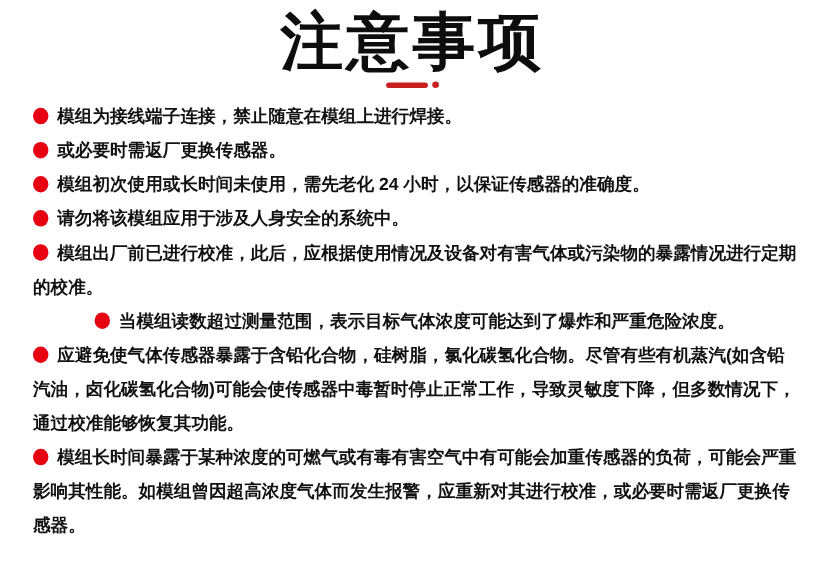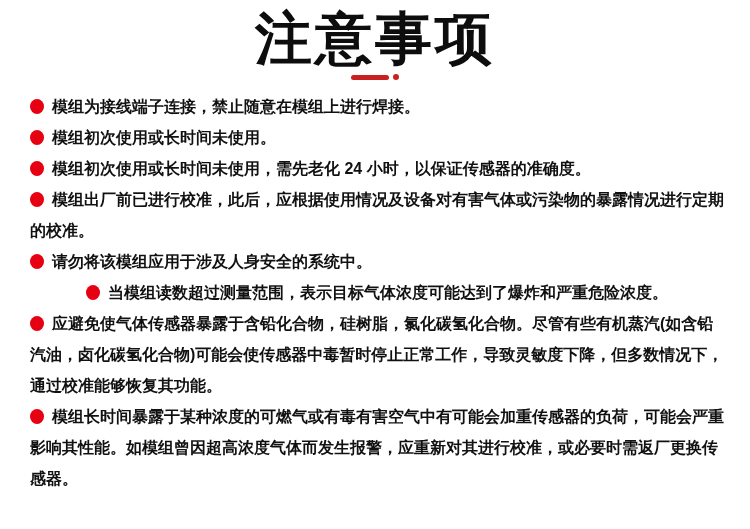--- a/index.html
+++ b/index.html
@@ -84,33 +84,33 @@
     <span class="divider-dot" style="background: rgb(201, 32, 32);"></span>
   </div>
 
   <div class="list">
 
     <p class="item" style="color: rgb(17, 17, 17);">
       <span class="bullet" style="background: rgb(230, 0, 18);"></span><span class="item-text">模组为接线端子连接，禁止随意在模组上进行焊接。</span>
     </p>
 
     <p class="item" style="color: rgb(17, 17, 17);">
-      <span class="bullet" style="background: rgb(230, 0, 18);"></span><span class="item-text">模组初次使用或长时间未使用。</span>
+      <span class="bullet" style="background: rgb(230, 0, 18);"></span><span class="item-text">或必要时需返厂更换传感器。</span>
     </p>
 
     <p class="item" style="color: rgb(17, 17, 17);">
       <span class="bullet" style="background: rgb(230, 0, 18);"></span><span class="item-text">模组初次使用或长时间未使用，需先老化 24 小时，以保证传感器的准确度。</span>
     </p>
 
     <p class="item" style="color: rgb(17, 17, 17);">
-      <span class="bullet" style="background: rgb(230, 0, 18);"></span><span class="item-text">模组出厂前已进行校准，此后，应根据使用情况及设备对有害气体或污染物的暴露情况进行定期的校准。</span>
+      <span class="bullet" style="background: rgb(230, 0, 18);"></span><span class="item-text">请勿将该模组应用于涉及人身安全的系统中。</span>
     </p>
 
     <p class="item" style="color: rgb(17, 17, 17);">
-      <span class="bullet" style="background: rgb(230, 0, 18);"></span><span class="item-text">请勿将该模组应用于涉及人身安全的系统中。</span>
+      <span class="bullet" style="background: rgb(230, 0, 18);"></span><span class="item-text">模组出厂前已进行校准，此后，应根据使用情况及设备对有害气体或污染物的暴露情况进行定期的校准。</span>
     </p>
 
     <p class="item" style="color: rgb(17, 17, 17); text-align: center;">
       <span class="bullet" style="background: rgb(230, 0, 18);"></span><span class="item-text">当模组读数超过测量范围，表示目标气体浓度可能达到了爆炸和严重危险浓度。</span>
     </p>
 
     <p class="item" style="color: rgb(17, 17, 17);">
       <span class="bullet" style="background: rgb(230, 0, 18);"></span><span class="item-text">应避免使气体传感器暴露于含铅化合物，硅树脂，氯化碳氢化合物。尽管有些有机蒸汽(如含铅汽油，卤化碳氢化合物)可能会使传感器中毒暂时停止正常工作，导致灵敏度下降，但多数情况下，通过校准能够恢复其功能。</span>
     </p>
 

